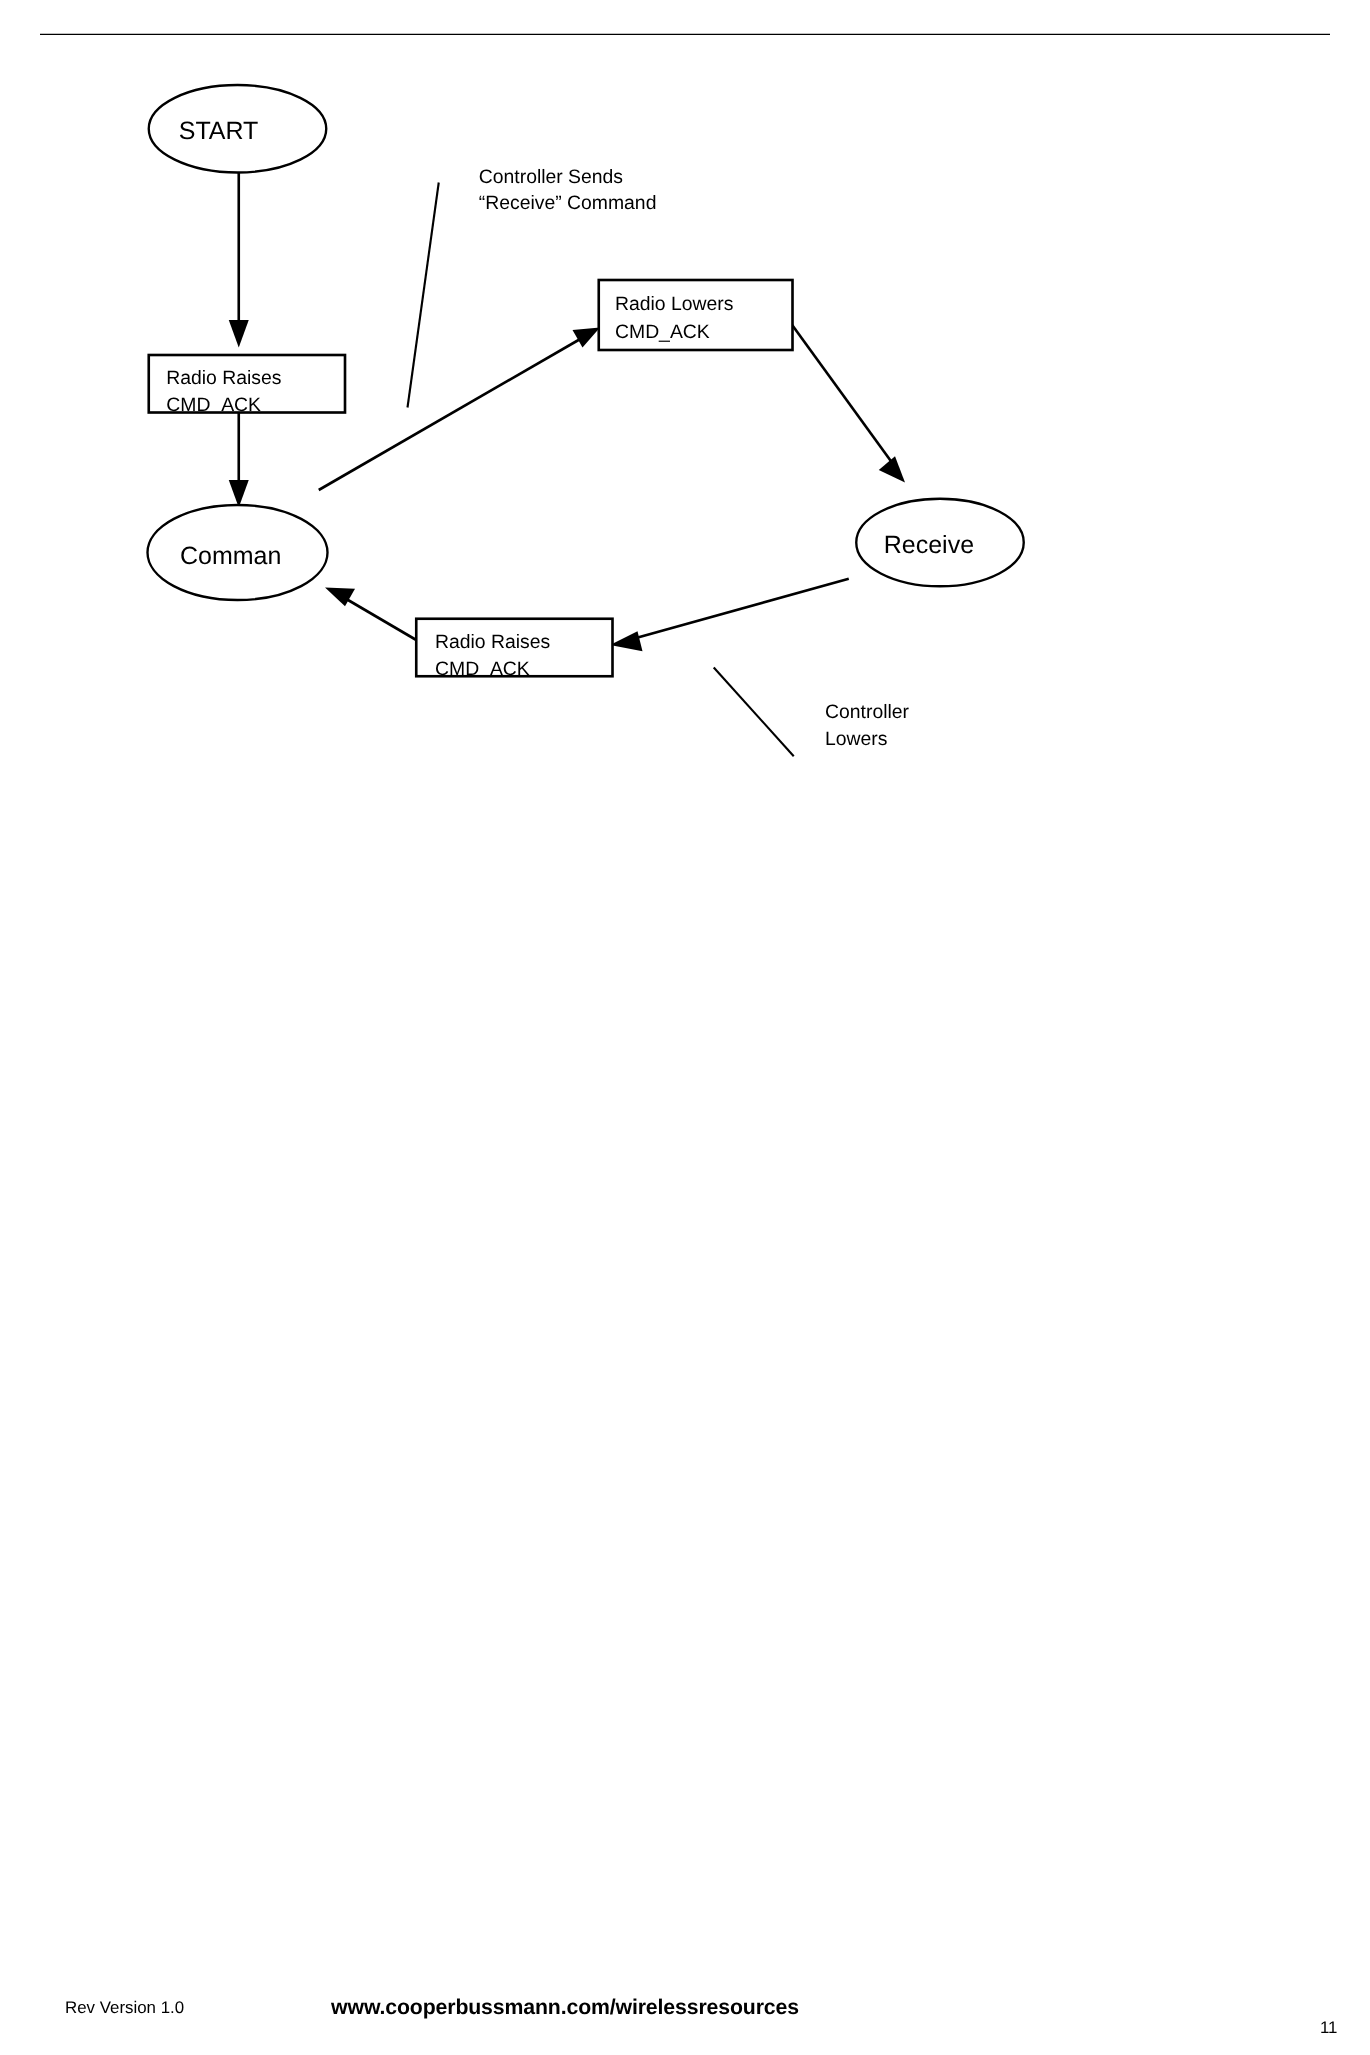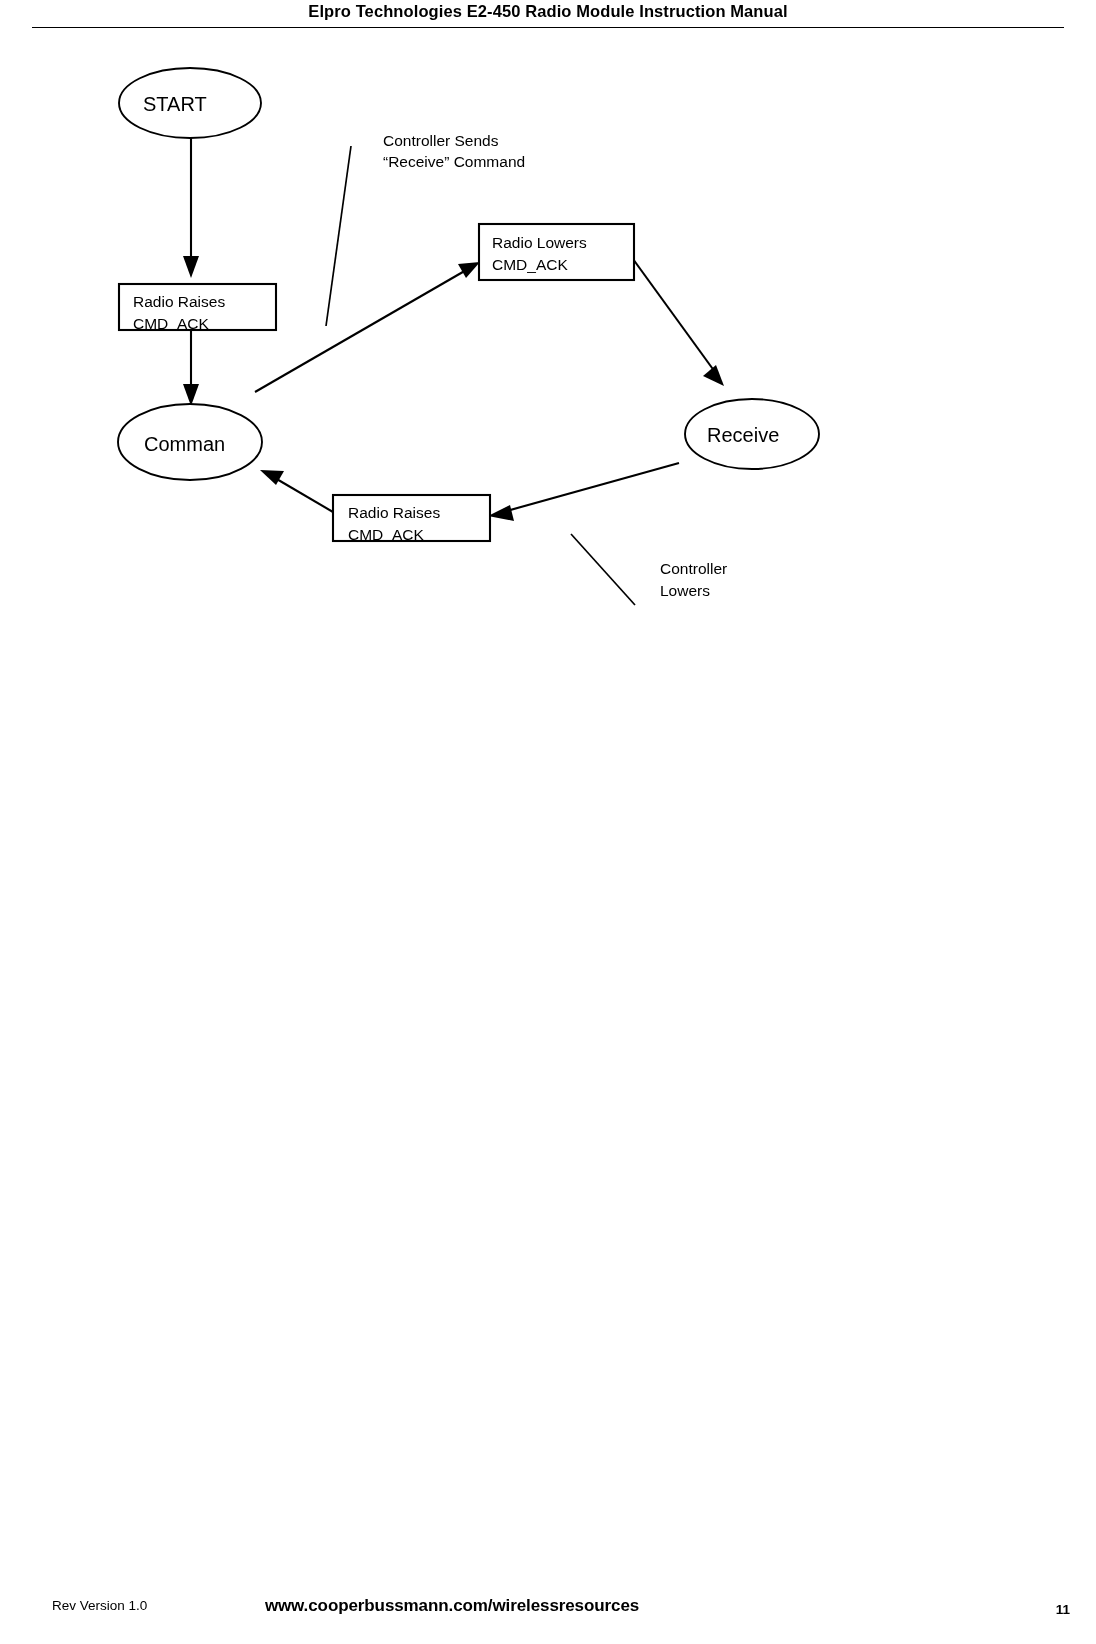--- a/index.html
+++ b/index.html
@@ -122,32 +122,30 @@
     top: -2px;
     width: 904px;
     text-align: center;
     font-size: 17px;
     font-weight: bold;
     letter-spacing: -0.1px;
   }
   #footer-page {
     position: absolute;
     right: 26px;
-    top: 4px;
+    top: 16px;
     font-size: 13.5px;
-    font-weight: bold;
   }
 </style>
 </head>
 <body>
 
 <div id="page">
 
   <div id="header">
-    <div id="header-title">Elpro Technologies E2-450 Radio Module Instruction Manual</div>
     <div id="header-rule"></div>
   </div>
 
   <div id="diagram">
     <svg width="1096" height="620" viewBox="0 0 1096 620" xmlns="http://www.w3.org/2000/svg">
 
       <defs>
 
         <clipPath id="clip-box-top">
           <rect x="76" y="250" width="157" height="46"></rect>

